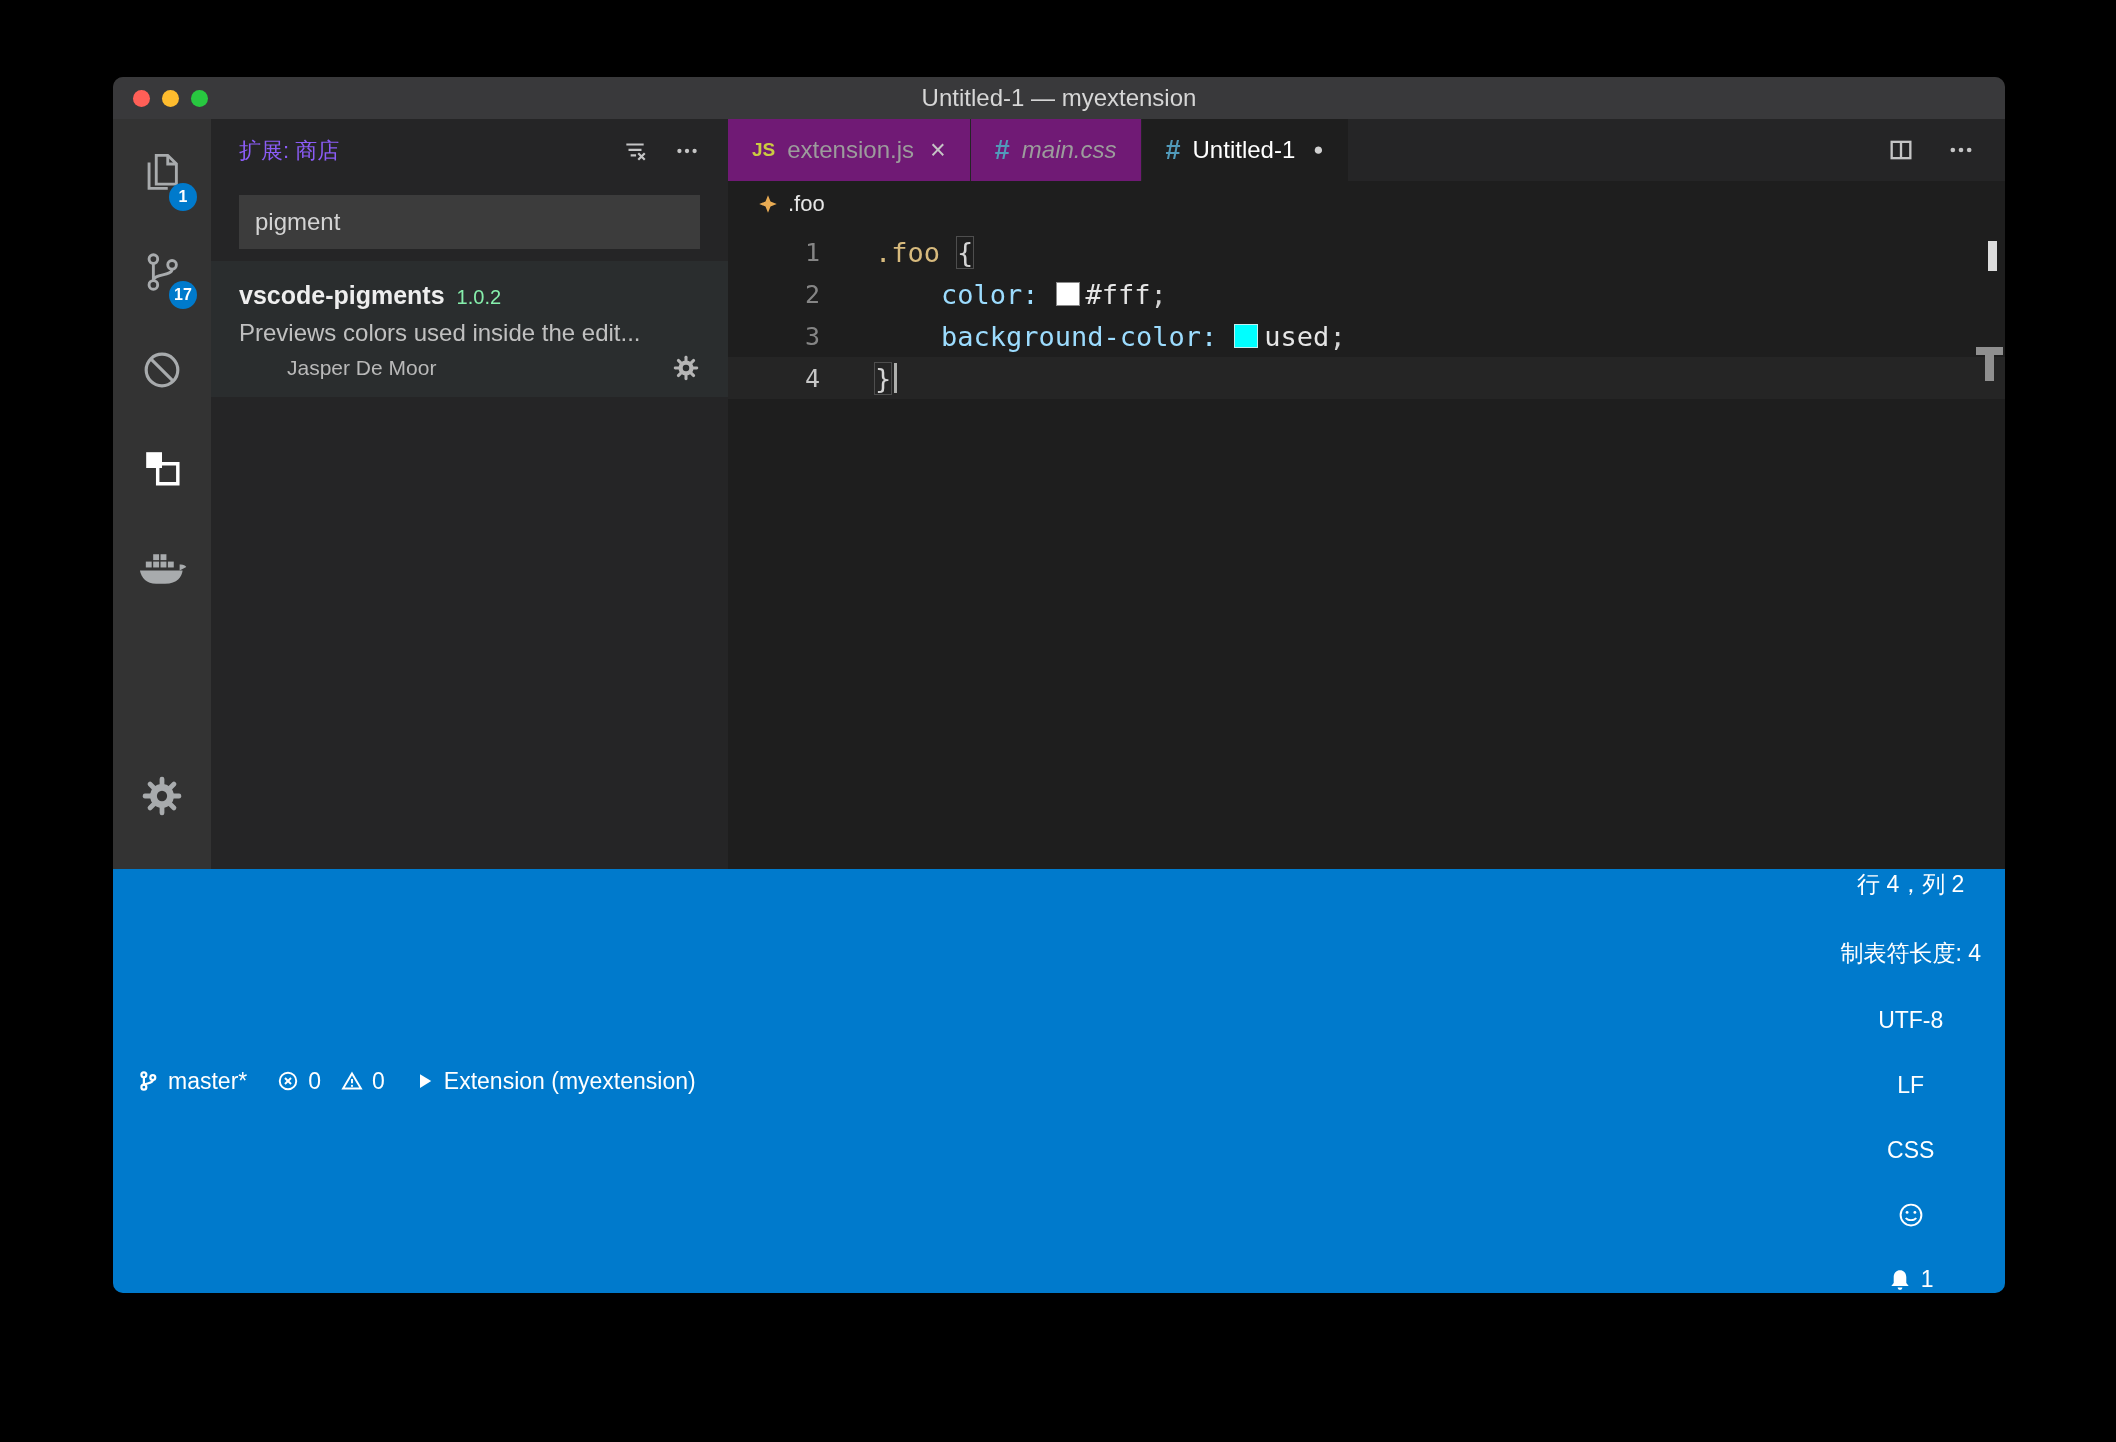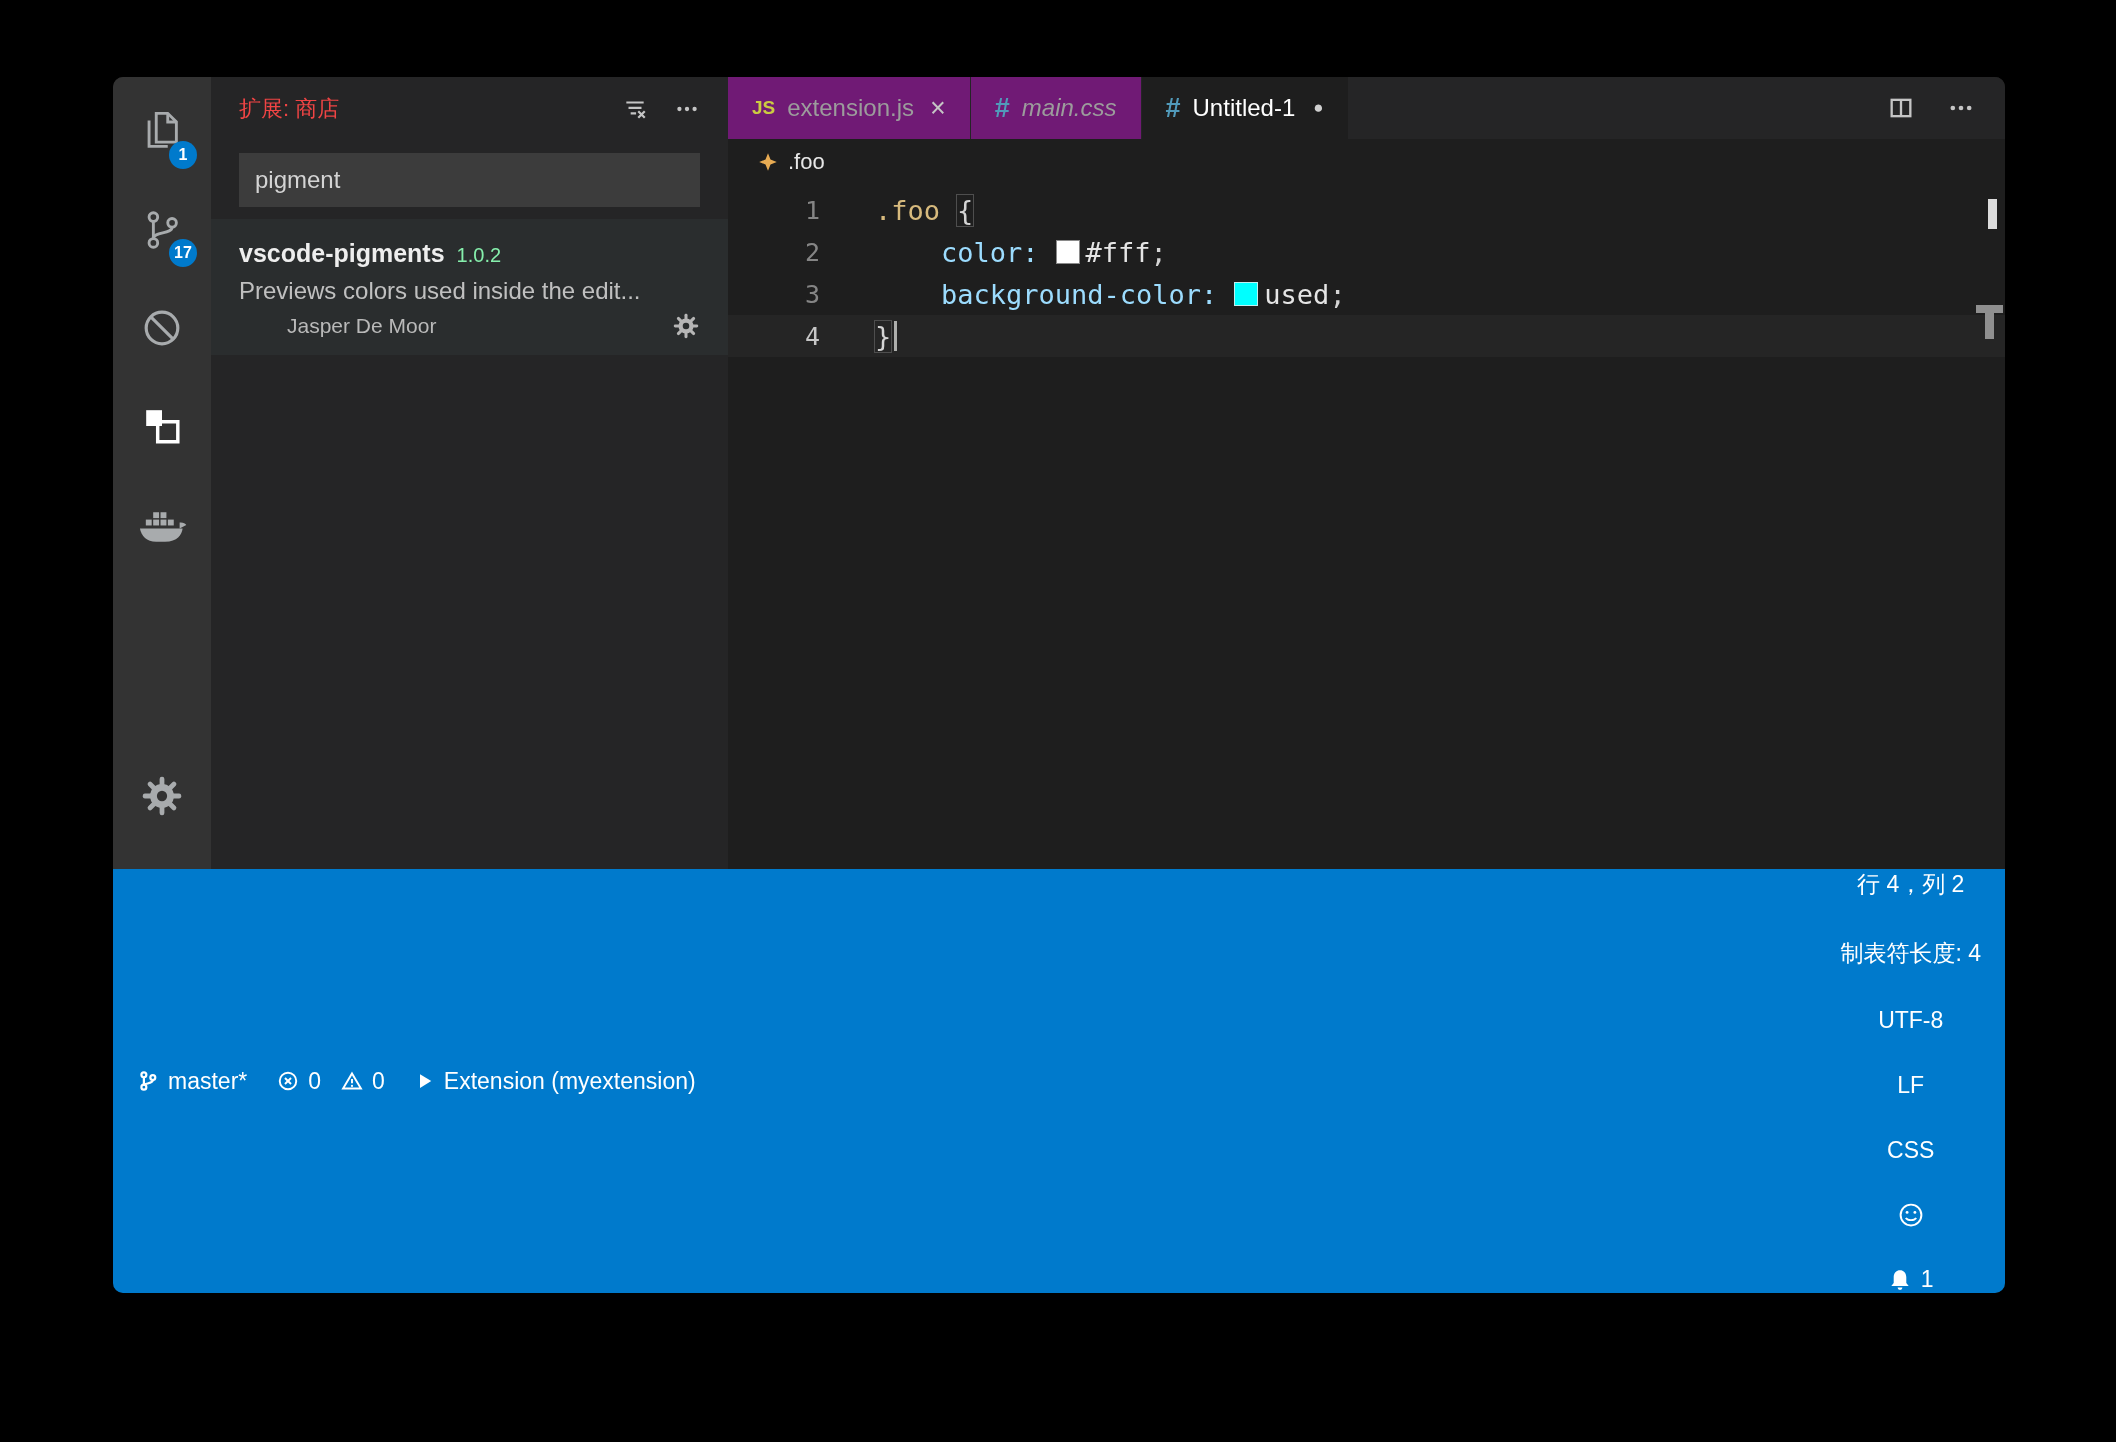--- a/index.html
+++ b/index.html
@@ -21,21 +21,21 @@
   .activitybar{flex:0 0 98px;background:#333333;display:flex;flex-direction:column;align-items:center;padding-top:6px;}
   .ab-item{position:relative;width:98px;height:98px;display:flex;align-items:center;justify-content:center;color:#a8abad;cursor:pointer;}
   .ab-item.active{color:#ffffff;}
   .badge{position:absolute;right:14px;bottom:12px;min-width:28px;height:28px;border-radius:14px;background:#007acc;
          color:#fff;font-size:16px;font-weight:bold;display:flex;align-items:center;justify-content:center;padding:0 5px;box-sizing:border-box;}
   .ab-settings{margin-top:auto;margin-bottom:24px;}
 
   
   .sidebar{flex:0 0 517px;background:#252526;display:flex;flex-direction:column;min-height:0;}
   .sb-header{flex:0 0 64px;display:flex;align-items:center;padding:0 28px;}
-  .sb-title{font-size:22px;color:#ef4444;flex:1;}
+  .sb-title{font-size:22px;color:#8b5cf6;flex:1;}
   .sb-actions{display:flex;align-items:center;gap:26px;color:#c5c5c5;}
   .searchbox{margin:12px 28px 0;flex:0 0 54px;background:#3c3c3c;display:flex;align-items:center;}
   .search-input{width:100%;height:100%;background:transparent;border:0;outline:0;color:#d4d4d4;font-size:24px;padding:0 16px;font-family:inherit;box-sizing:border-box;}
   .ext-item{margin-top:12px;background:#2a2d2e;padding:16px 28px 12px;display:flex;flex-direction:column;cursor:pointer;}
   .ext-row1{display:flex;align-items:baseline;gap:12px;line-height:36px;}
   .ext-name{font-size:25px;font-weight:bold;color:#eeeeee;}
   .ext-version{font-size:20px;color:#86efac;}
   .ext-desc{font-size:24px;color:#c0c0c0;white-space:nowrap;overflow:hidden;line-height:36px;}
   .ext-row3{display:flex;align-items:center;justify-content:space-between;line-height:34px;}
   .ext-author{font-size:21px;font-weight:normal;color:#b9b9b9;margin-left:48px;}
@@ -81,20 +81,28 @@
   .sb-item{display:flex;align-items:center;gap:9px;cursor:pointer;}
   .problems{display:flex;align-items:center;gap:20px;}
   svg{display:block;}
 </style>
 </head>
 <body>
 
 <div class="screen">
   <div class="window">
 
+    <div class="titlebar">
+      <div class="traffic">
+        <span class="tl red"></span>
+        <span class="tl yellow"></span>
+        <span class="tl green"></span>
+      </div>
+      <div class="win-title">Untitled-1 — myextension</div>
+    </div>
 
     <div class="main">
 
       <div class="activitybar">
         <div class="ab-item">
           <span>
             <svg width="46" height="46" viewBox="0 0 32 32" fill="none" stroke="currentColor" stroke-width="2">
               <path d="M7 8 v18 h13"></path>
                 <path d="M12 3 h8 l6 6 v14 H12 Z"></path>
                 <path d="M20 3 v6 h6"></path>

